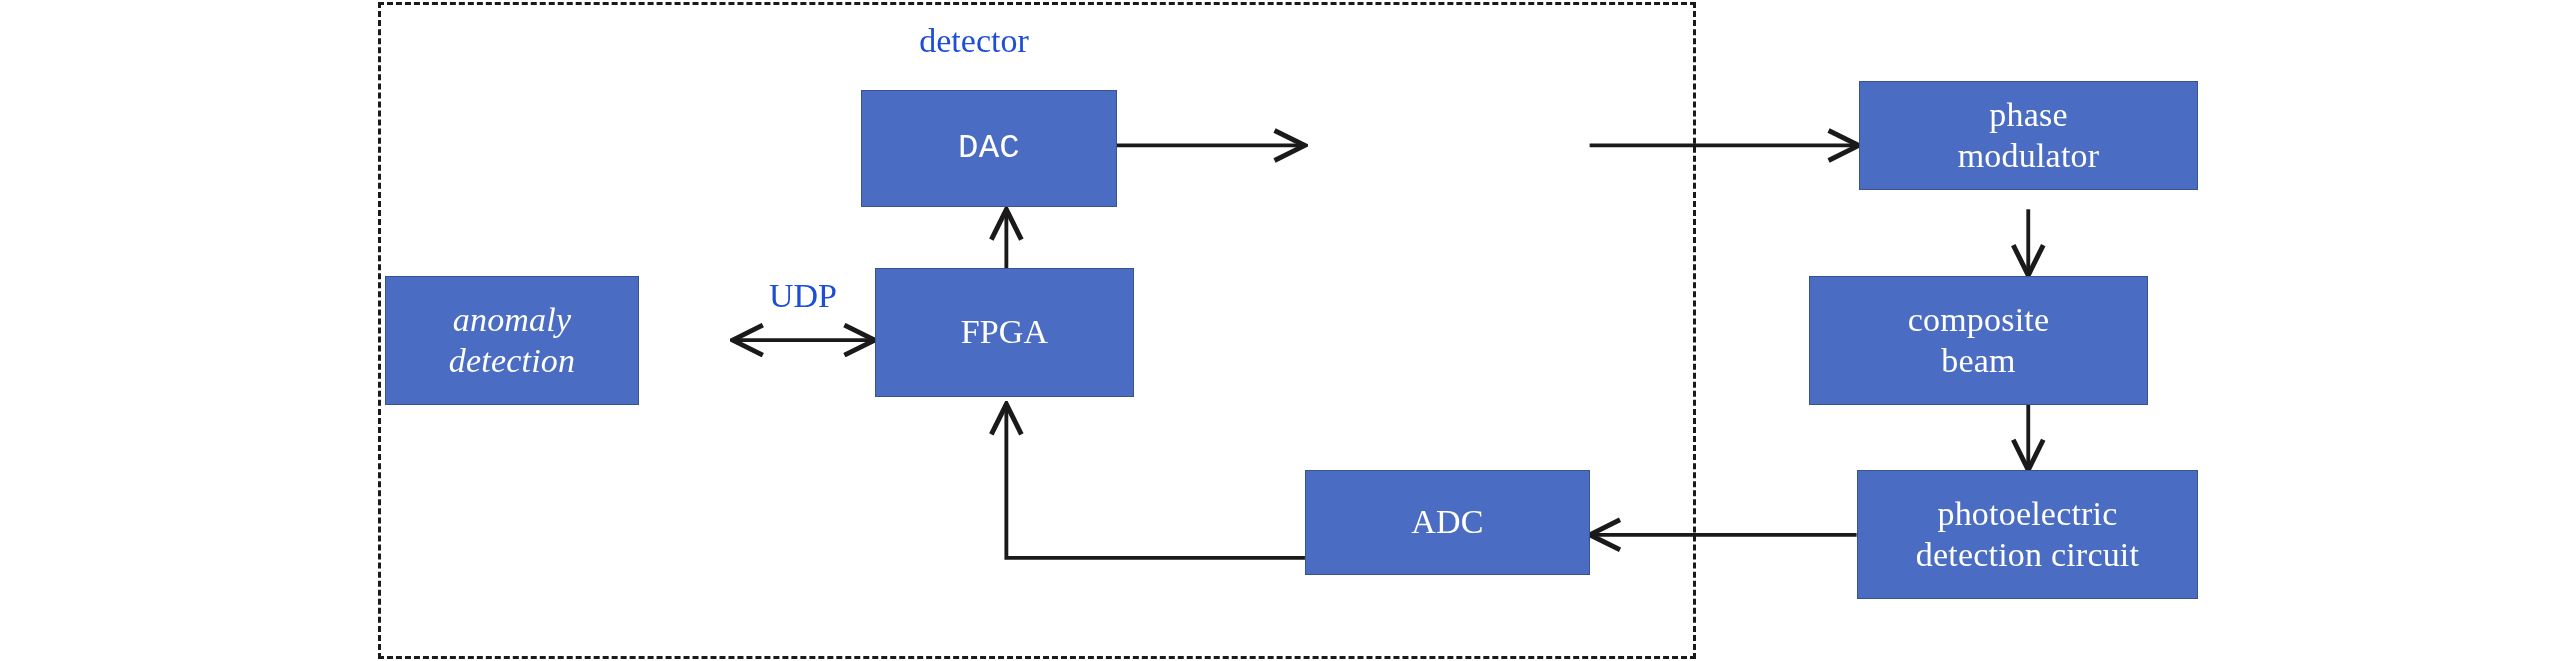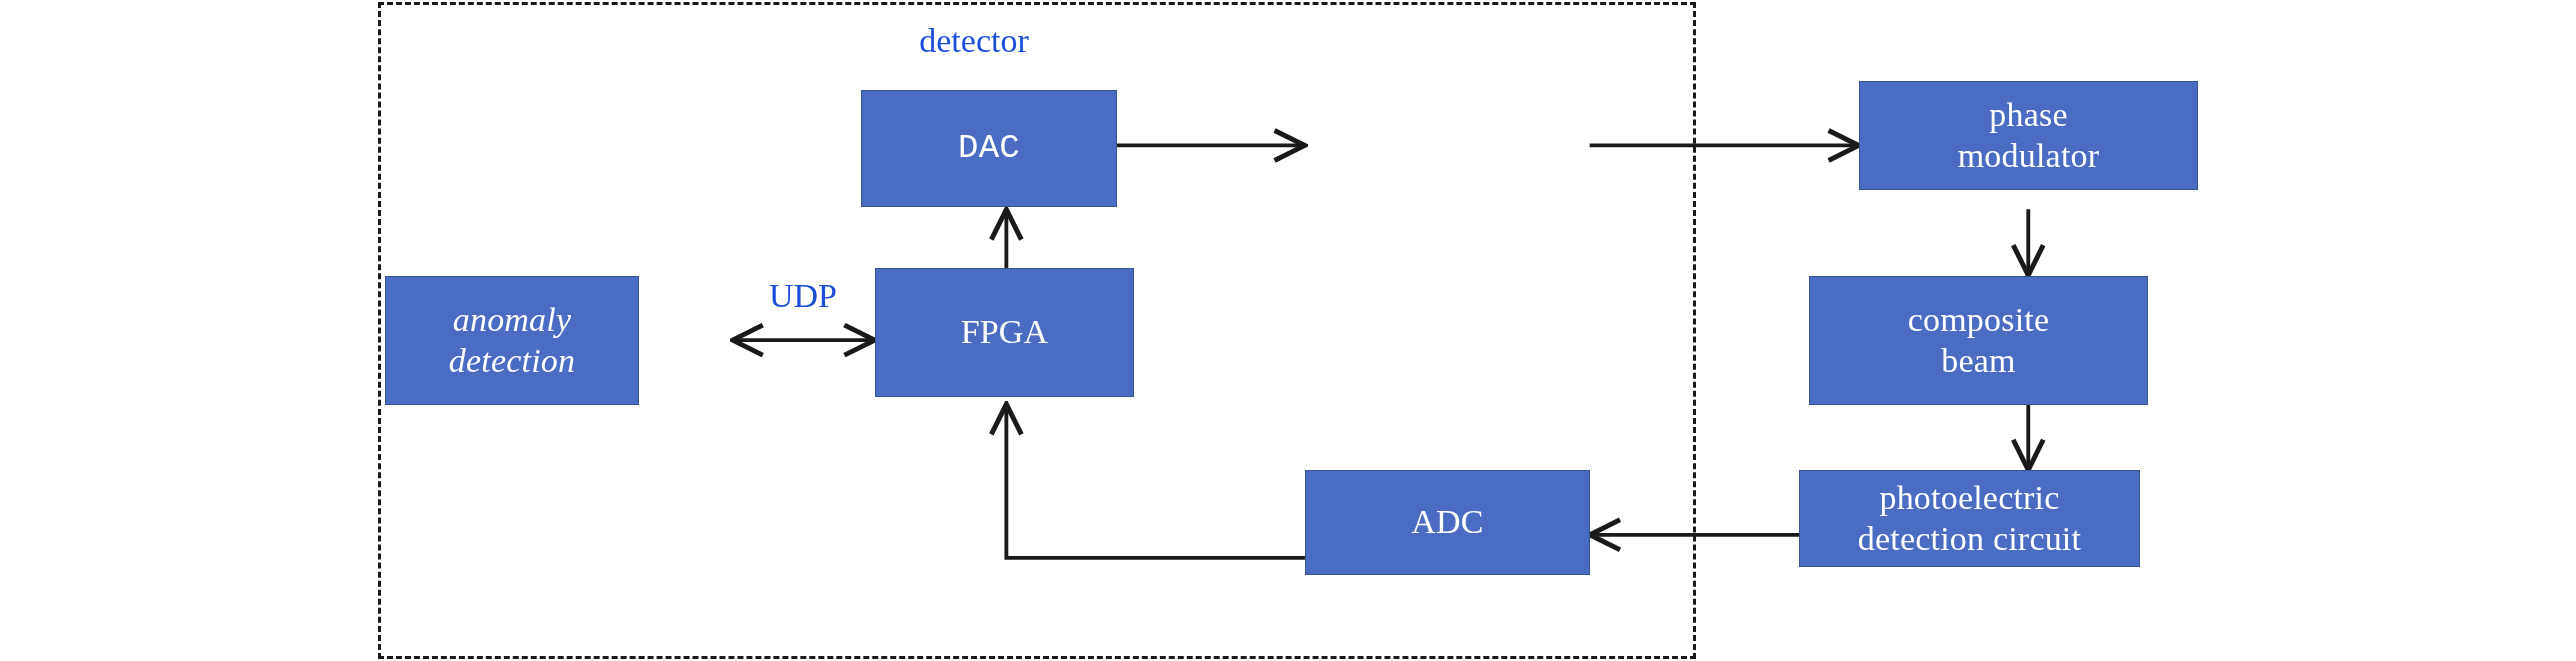--- a/index.html
+++ b/index.html
@@ -100,17 +100,17 @@
   <div class="node" style="left:385px; top:276px; width:254px; height:129px;font-style:italic;">anomaly
 detection</div>
 
   <div class="node" style="left:875px; top:268px; width:259px; height:129px;">FPGA</div>
 
   <div class="node" style="left:1809px; top:276px; width:339px; height:129px;">composite
 beam</div>
 
   <div class="node" style="left:1305px; top:470px; width:285px; height:105px;">ADC</div>
 
-  <div class="node" style="left:1799px; top:470px; width:341px; height:97px;">photoelectric
+  <div class="node" style="left:1857px; top:470px; width:341px; height:129px;">photoelectric
 detection circuit</div>
 
 </div>
 
 
 </body></html>

